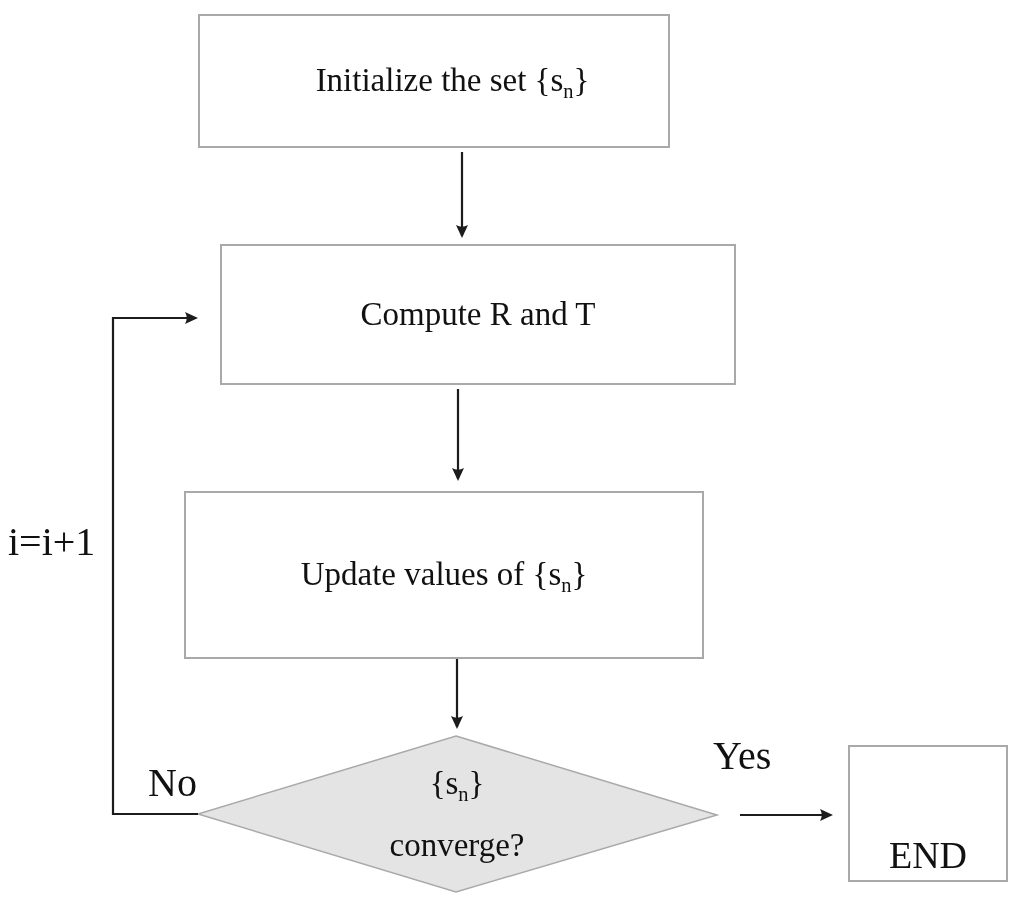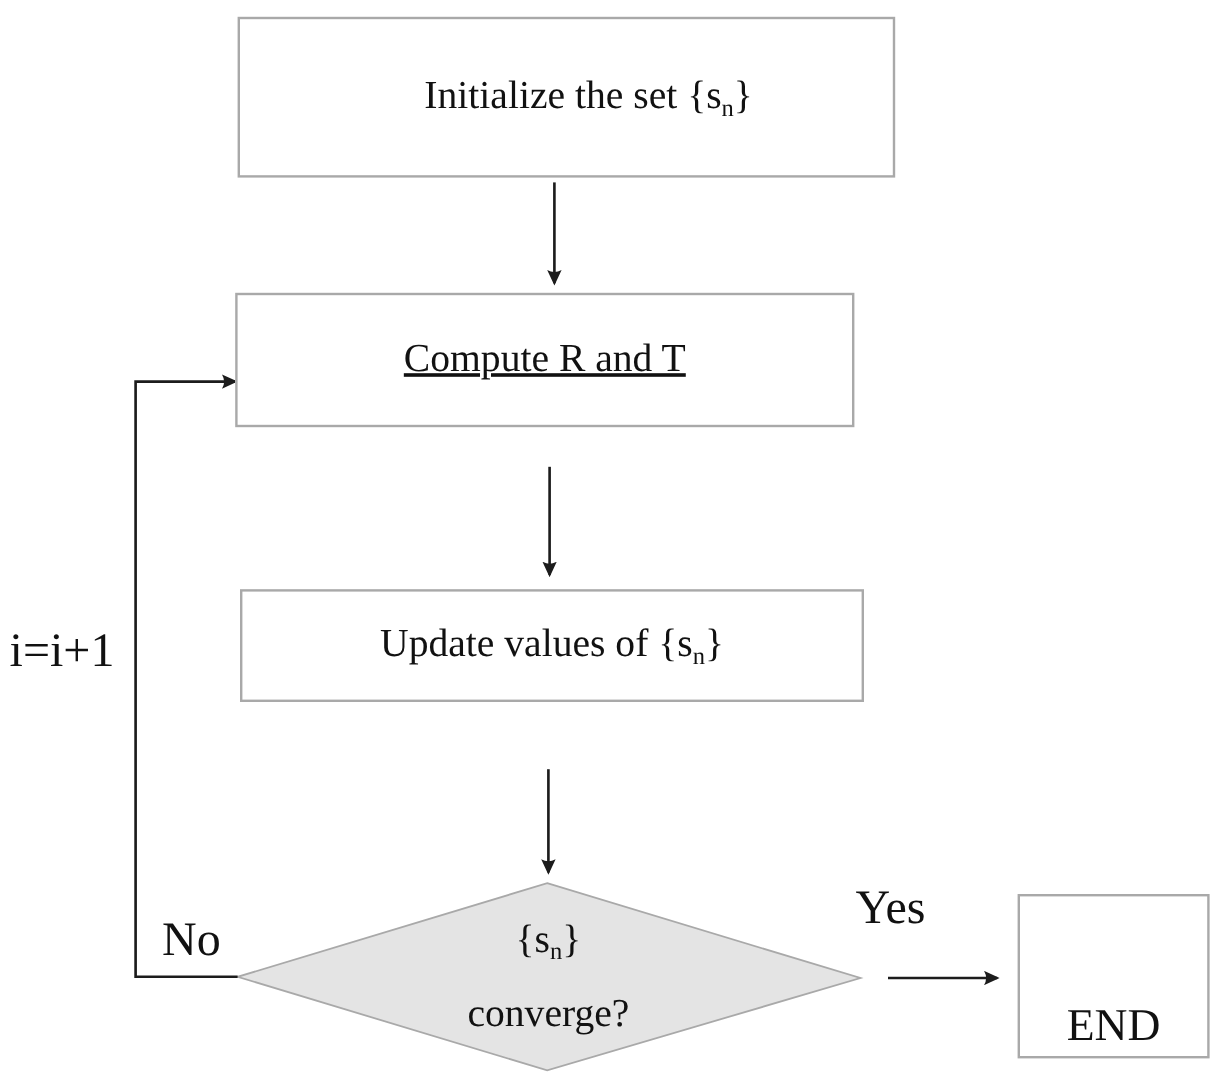--- a/index.html
+++ b/index.html
@@ -29,23 +29,23 @@
     background: #ffffff;
     display: flex;
     flex-direction: column;
     align-items: center;
     justify-content: center;
     text-align: center;
     font-size: 33px;
     line-height: 1.32;
     box-sizing: border-box;
   }
-  .node-init    { left: 198px; top: 14px;  width: 548px; height: 134px; padding-left: 37px; }
-  .node-compute { left: 196px; top: 244px; width: 516px; height: 112px; text-decoration: underline; }
-  .node-update  { left: 200px; top: 491px; width: 520px; height: 94px; }
+  .node-init    { left: 198px; top: 14px;  width: 472px; height: 134px; padding-left: 37px; }
+  .node-compute { left: 220px; top: 244px; width: 516px; height: 141px; }
+  .node-update  { left: 184px; top: 491px; width: 520px; height: 168px; }
   .node-end     { left: 848px; top: 745px; width: 160px; height: 137px; font-size: 38px; justify-content: flex-end; }
   .diamond-label {
     position: absolute;
     left: 332px;
     top: 752px;
     width: 250px;
     height: 124px;
     display: flex;
     flex-direction: column;
     align-items: center;
@@ -53,21 +53,21 @@
     text-align: right;
     font-size: 33px;
     line-height: 1.3;
     gap: 19px;
   }
   .edge-label {
     position: absolute;
     font-size: 40px;
     line-height: 1;
   }
-  .label-no  { left: 135px; top: 763px; width: 72px; }
+  .label-no  { left: 148px; top: 763px; width: 72px; }
   .label-yes { left: 713px; top: 736px; width: 84px; }
   .label-inc { left: 8px;  top: 522px; width: 100px; }
   sub.ss {
     font-size: 0.62em;
     line-height: 0;
     vertical-align: -0.32em;
   }
   .shape-diamond {
     fill: #e4e4e4;
     stroke: #a9a9a9;

